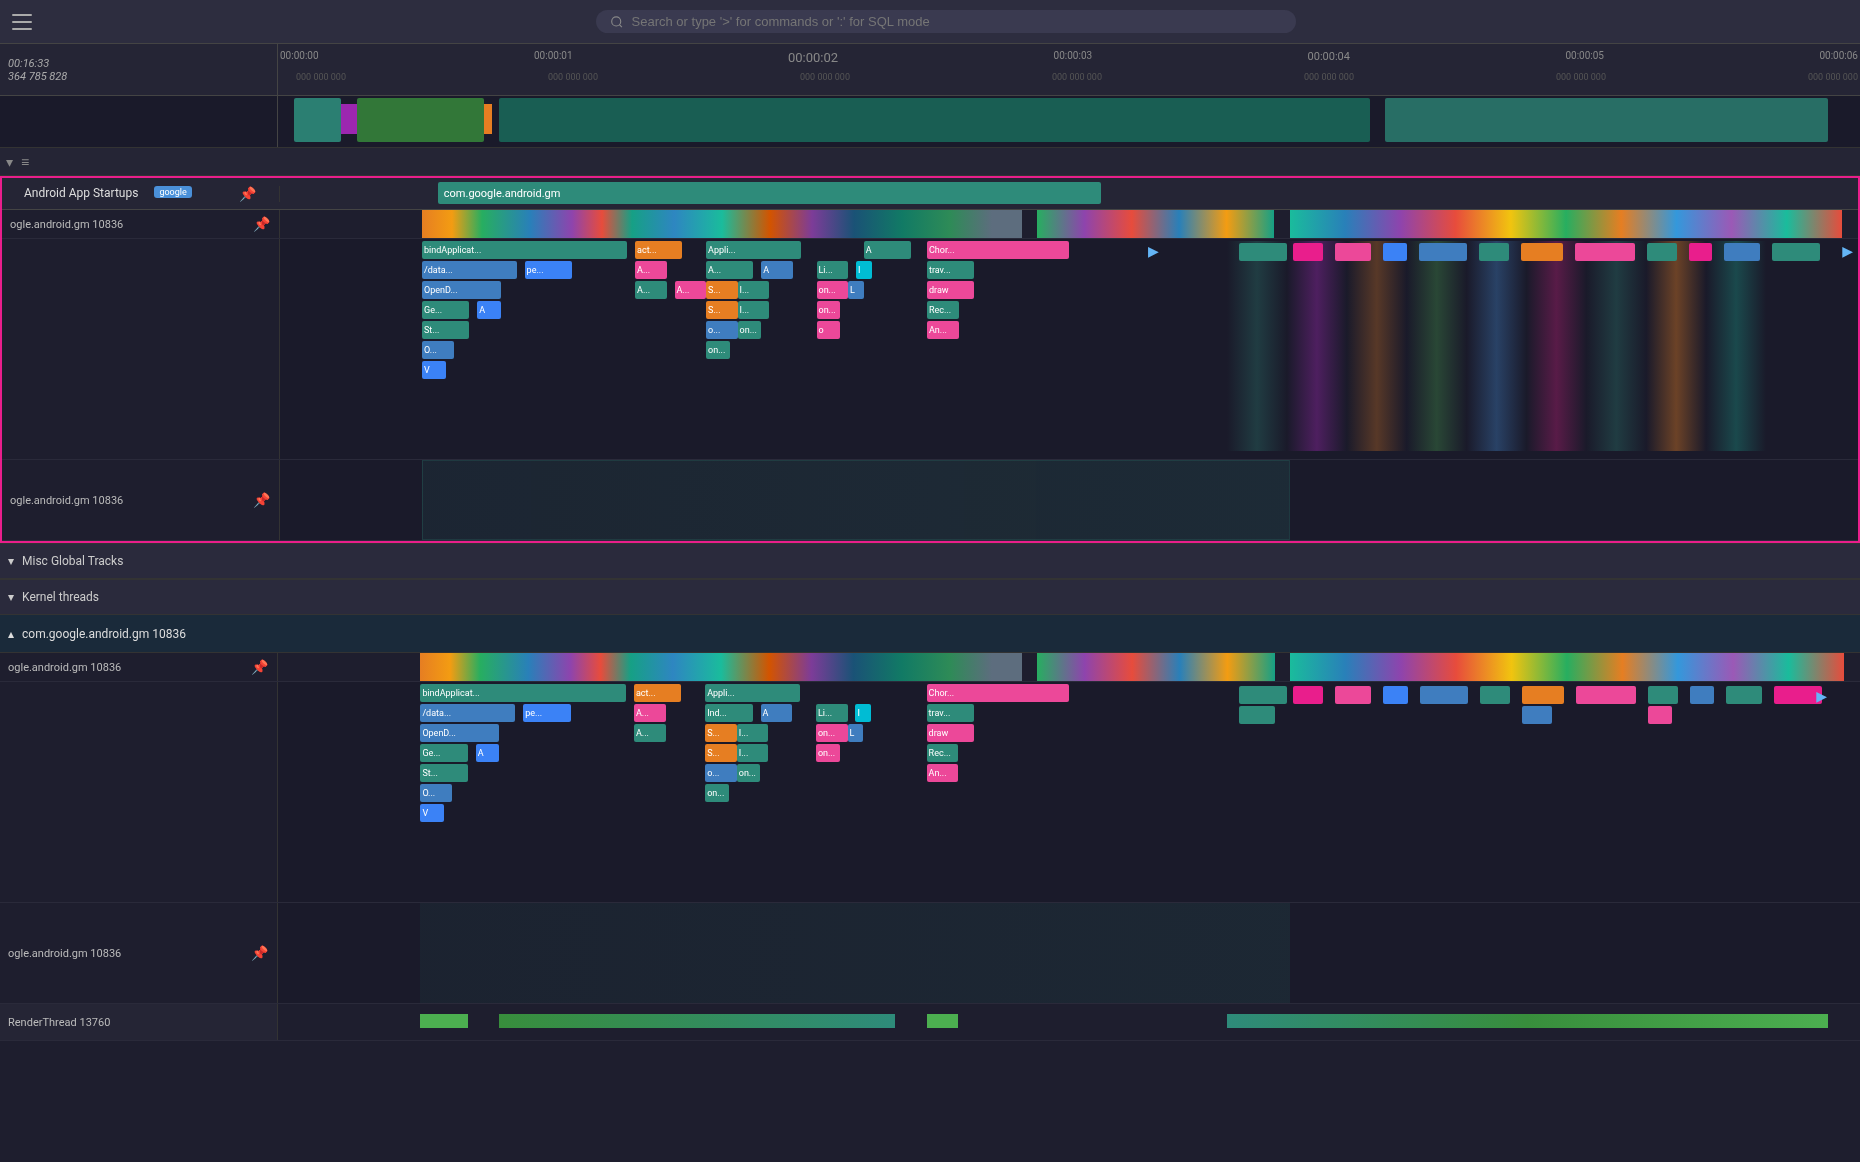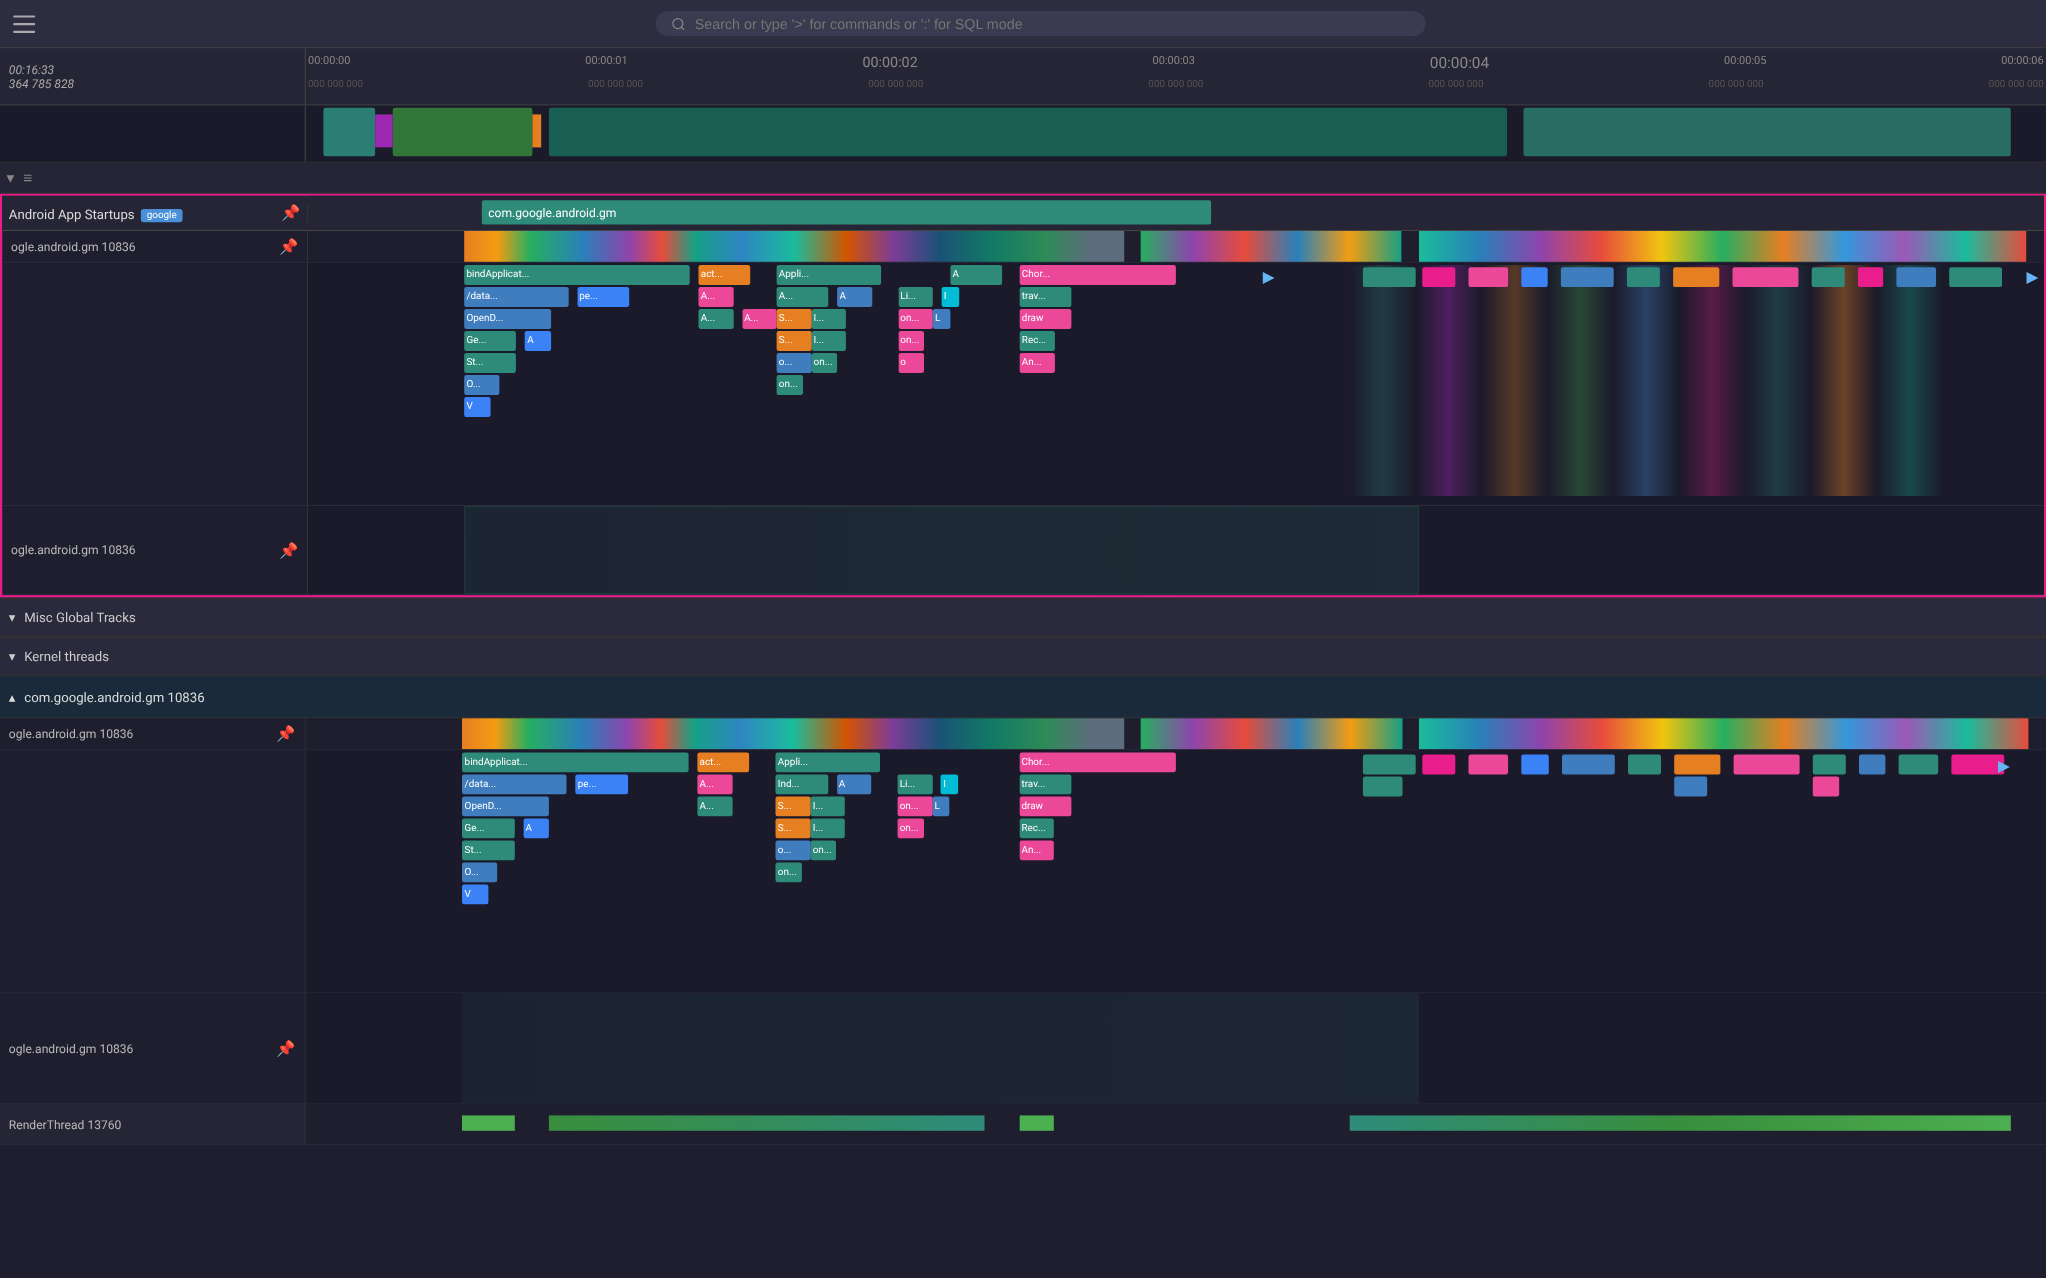--- a/index.html
+++ b/index.html
@@ -75,24 +75,24 @@
     .android-header {
       display: flex;
       align-items: center;
       height: 32px;
       background: #252535;
       border-bottom: 1px solid #444;
     }
     .android-header-label {
       width: 278px;
       min-width: 278px;
-      padding: 0 6px;
-      display: flex;
-      align-items: flex-end;
-      gap: 6px;
+      padding: 0 22px;
+      display: flex;
+      align-items: flex-start;
+      gap: 16px;
       border-right: 1px solid #333;
       font-size: 12px;
       color: #ddd;
     }
     .metric-badge {
       background: #4a90d9;
       color: white;
       font-size: 9px;
       padding: 1px 5px;
       border-radius: 3px;
@@ -247,26 +247,26 @@
         <span>364 785 828</span>
       </span>
     </div>
     <div class="ruler-container">
 
       <div style="position:absolute; top:6px; left:0; right:0; display:flex; justify-content:space-between; padding:0 2px;">
         <span style="font-size:10px;color:#888;">00:00:00</span>
         <span style="font-size:10px;color:#888;">00:00:01</span>
         <span style="font-size:13px;color:#888;">00:00:02</span>
         <span style="font-size:10px;color:#888;">00:00:03</span>
-        <span style="font-size:14px;color:#888;">00:00:04</span>
+        <span style="font-size:11px;color:#888;">00:00:04</span>
         <span style="font-size:10px;color:#888;">00:00:05</span>
         <span style="font-size:10px;color:#888;">00:00:06</span>
       </div>
 
-      <div style="position:absolute; top:28px; left:0; right:0; display:flex; justify-content:space-between; padding:0 2px;">
+      <div style="position:absolute; top:28px; left:16px; right:0; display:flex; justify-content:space-between; padding:0 2px;">
         <span style="font-size:9px;color:#555;">000 000 000</span>
         <span style="font-size:9px;color:#555;">000 000 000</span>
         <span style="font-size:9px;color:#555;">000 000 000</span>
         <span style="font-size:9px;color:#555;">000 000 000</span>
         <span style="font-size:9px;color:#555;">000 000 000</span>
         <span style="font-size:9px;color:#555;">000 000 000</span>
         <span style="font-size:9px;color:#555;">000 000 000</span>
       </div>
     </div>
   </div>

